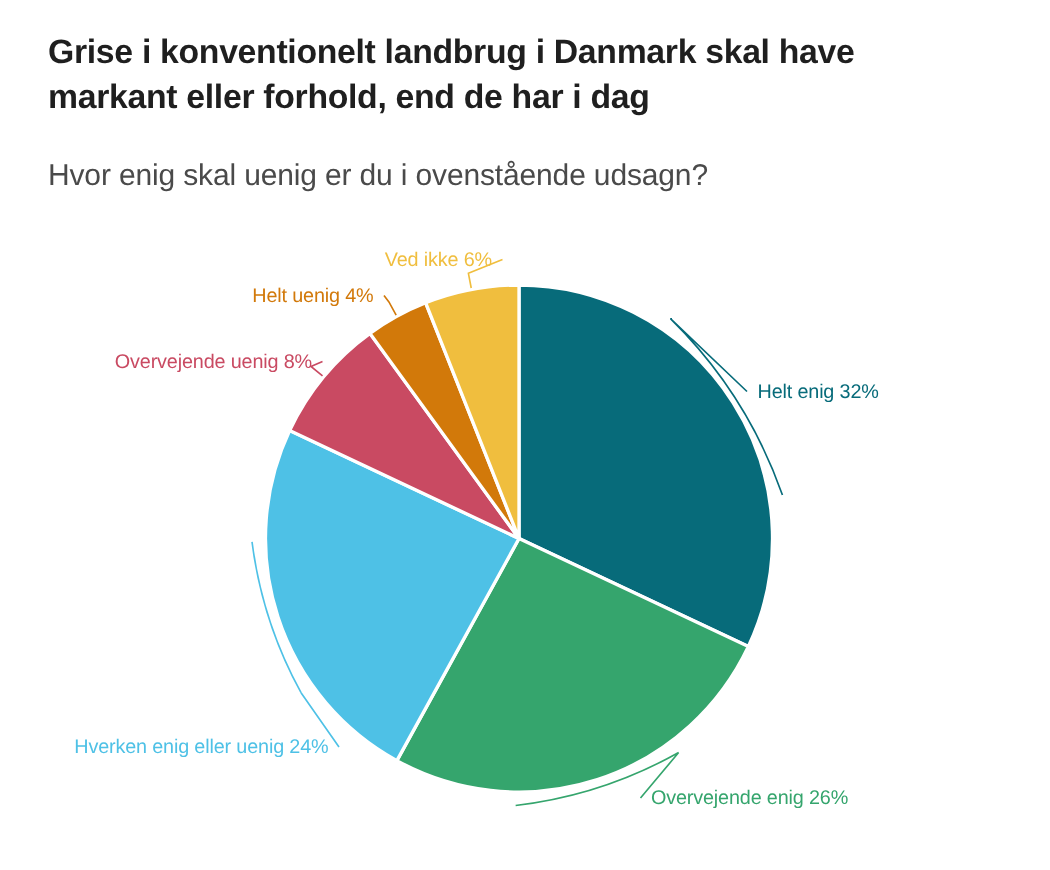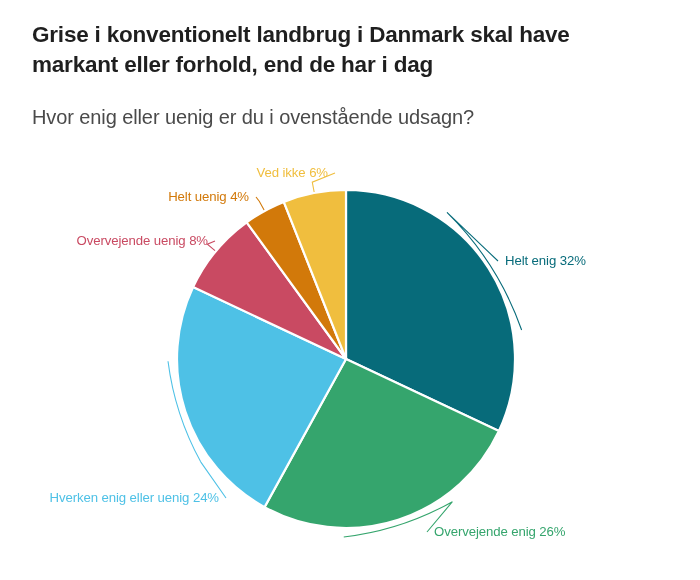--- a/index.html
+++ b/index.html
@@ -65,21 +65,21 @@
 </head>
 <body>
 
 <div class="page">
 
   <div class="title">
     <span class="line">Grise i konventionelt landbrug i Danmark skal have</span>
     <span class="line">markant eller forhold, end de har i dag</span>
   </div>
 
-  <div class="subtitle">Hvor enig eller uenig er du i ovenstående udsagn?</div>
+  <div class="subtitle">Hvor enig skal uenig er du i ovenstående udsagn?</div>
 
   <div class="chart-area">
     <svg class="pie-svg" viewBox="0 0 700 580" xmlns="http://www.w3.org/2000/svg">
       <g id="slices-group">
           <path d="M 346 359 L 346.00 190.00 A 169 169 0 0 1 498.92 430.96 Z" fill="#076B7A" class="slice-path"></path>
           <path d="M 346 359 L 498.92 430.96 A 169 169 0 0 1 264.58 507.10 Z" fill="#35A56D" class="slice-path"></path>
           <path d="M 346 359 L 264.58 507.10 A 169 169 0 0 1 193.08 287.04 Z" fill="#4EC1E6" class="slice-path"></path>
           <path d="M 346 359 L 193.08 287.04 A 169 169 0 0 1 246.66 222.28 Z" fill="#C94A62" class="slice-path"></path>
           <path d="M 346 359 L 246.66 222.28 A 169 169 0 0 1 283.79 201.87 Z" fill="#D2790A" class="slice-path"></path>
           <path d="M 346 359 L 283.79 201.87 A 169 169 0 0 1 346.00 190.00 Z" fill="#F0BE3E" class="slice-path"></path>

